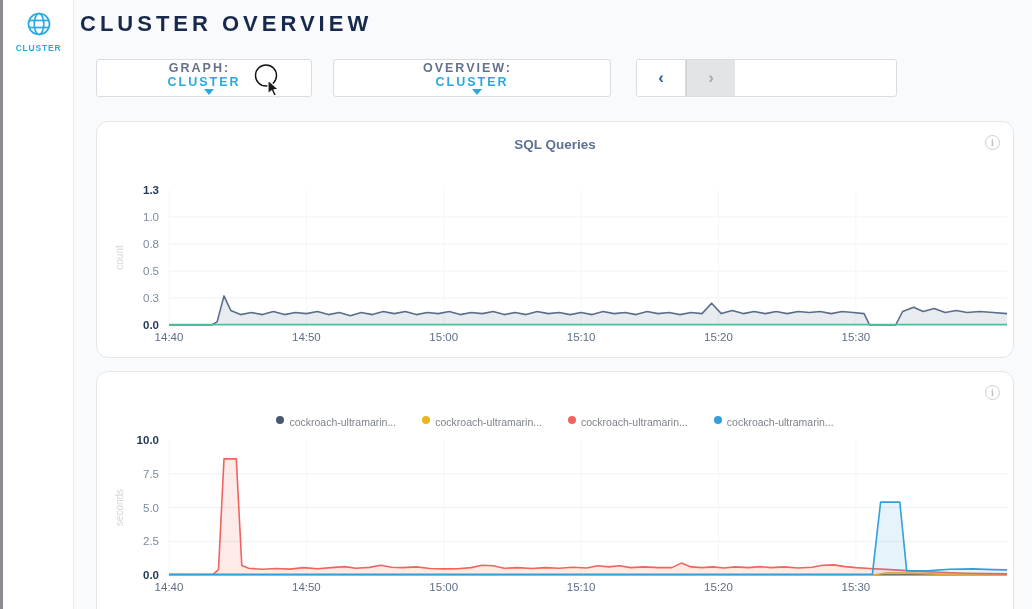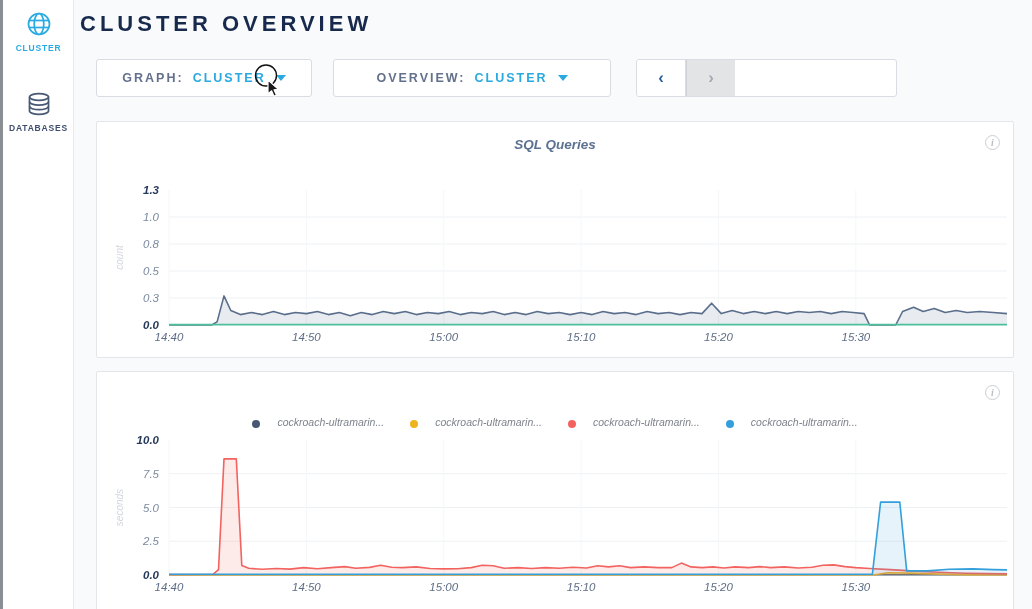--- a/index.html
+++ b/index.html
@@ -23,52 +23,52 @@
   
   .page-title {
     position:absolute; left:80px; top:11px;
     font-size:22px; font-weight:800; letter-spacing:4px; color:#17294c;
   }
   
   .tb-box {
     position:absolute; top:59px; height:38px; background:#fff;
     border:1px solid #d9dde3; border-radius:3px;
     display:flex; align-items:center; justify-content:center;
-    font-size:12.5px; font-weight:bold; letter-spacing:2px; cursor:pointer;
+    font-size:12.5px; font-weight:bold; letter-spacing:2px; cursor:pointer;flex-direction:column;
   }
   .tb-label { color:#64718c; margin-right:9px; }
   .tb-value { color:#2aa9e0; }
   .caret {
     width:0; height:0; margin-left:10px;
     border-left:5px solid transparent; border-right:5px solid transparent;
     border-top:6px solid #2aa9e0;
   }
   .timewin { position:absolute; left:636px; top:59px; width:261px; height:38px;
     border:1px solid #d9dde3; border-radius:3px; background:#fff; display:flex; overflow:hidden; }
   .tw-btn { width:49px; display:flex; align-items:center; justify-content:center;
     font-size:17px; font-weight:bold; cursor:pointer; }
   .tw-prev { color:#2c5f9e; border-right:1px solid #d9dde3; background:#fff; }
   .tw-next { color:#a4aab2; border-left:1px solid #cfd3d8; background:#e3e4e6; }
   .tw-label { flex:1; display:flex; align-items:center; justify-content:center;
     color:#2aa9e0; font-size:13px; font-weight:bold; letter-spacing:2.5px; }
   
   .panel { position:absolute; left:96px; width:918px; background:#fff;
-    border:1px solid #e4e7ea; border-radius:2px;font-style:italic; }
+    border:1px solid #e4e7ea; border-radius:12px; }
   #panel1 { top:121px; height:237px; }
   #panel2 { top:371px; height:260px; }
   .panel-title { position:absolute; top:15px; left:0; width:100%; text-align:center;
     font-size:13.5px; font-weight:bold; color:#5d7292; }
   .info-icon { position:absolute; top:13px; right:13px; width:15px; height:15px;
     border:1px solid #c9ced5; border-radius:50%; color:#b9bfc7;
     font-size:10px; font-weight:bold; line-height:13px; text-align:center;
     font-family:"Liberation Serif", serif; cursor:pointer; }
   .chart-svg { position:absolute; left:0; top:0; }
   .legend-row { position:absolute; top:44px; left:0; width:100%;
     display:flex; justify-content:center; gap:26px; }
-  .lg-item { display:flex; align-items:flex-end; gap:17px; cursor:pointer; }
+  .lg-item { display:flex; align-items:flex-start; gap:5px; cursor:pointer; }
   .lg-dot { width:8px; height:8px; border-radius:50%; display:inline-block; }
   .lg-item span:last-child { font-size:10.5px; color:#7e838c; }
   
   .cursor-overlay { position:absolute; left:245px; top:62px; width:50px; height:48px; pointer-events:none; }
 </style>
 </head>
 <body>
 
 <div class="edge-strip"></div>
 
@@ -76,31 +76,20 @@
   <div class="side-item active" style="top:10px">
     <svg class="icn" width="28" height="28" viewBox="0 0 28 28">
       <g fill="none" stroke="#29abe2" stroke-width="1.7">
         <circle cx="14" cy="14" r="10.5"></circle>
         <ellipse cx="14" cy="14" rx="4.8" ry="10.5"></ellipse>
         <line x1="4" y1="10.5" x2="24" y2="10.5"></line>
         <line x1="4" y1="17.5" x2="24" y2="17.5"></line>
       </g>
     </svg>
     <div class="side-label">CLUSTER</div>
-  </div>
-  <div class="side-item" style="top:90px">
-    <svg class="icn" width="28" height="28" viewBox="0 0 28 28">
-      <g fill="none" stroke="#475872" stroke-width="1.7">
-        <ellipse cx="14" cy="7" rx="9.5" ry="3.4"></ellipse>
-        <path d="M4.5 7 v14 c0 1.9 4.3 3.4 9.5 3.4 s9.5-1.5 9.5-3.4 V7"></path>
-        <path d="M4.5 11.7 c0 1.9 4.3 3.4 9.5 3.4 s9.5-1.5 9.5-3.4"></path>
-        <path d="M4.5 16.3 c0 1.9 4.3 3.4 9.5 3.4 s9.5-1.5 9.5-3.4"></path>
-      </g>
-    </svg>
-    <div class="side-label">DATABASES</div>
   </div>
 </nav>
 
 <h1 class="page-title">CLUSTER OVERVIEW</h1>
 
 <div class="tb-box" style="left:96px; width:216px;">
   <span class="tb-label">GRAPH:</span>
   <span class="tb-value">CLUSTER</span>
   <span class="caret"></span>
 </div>

